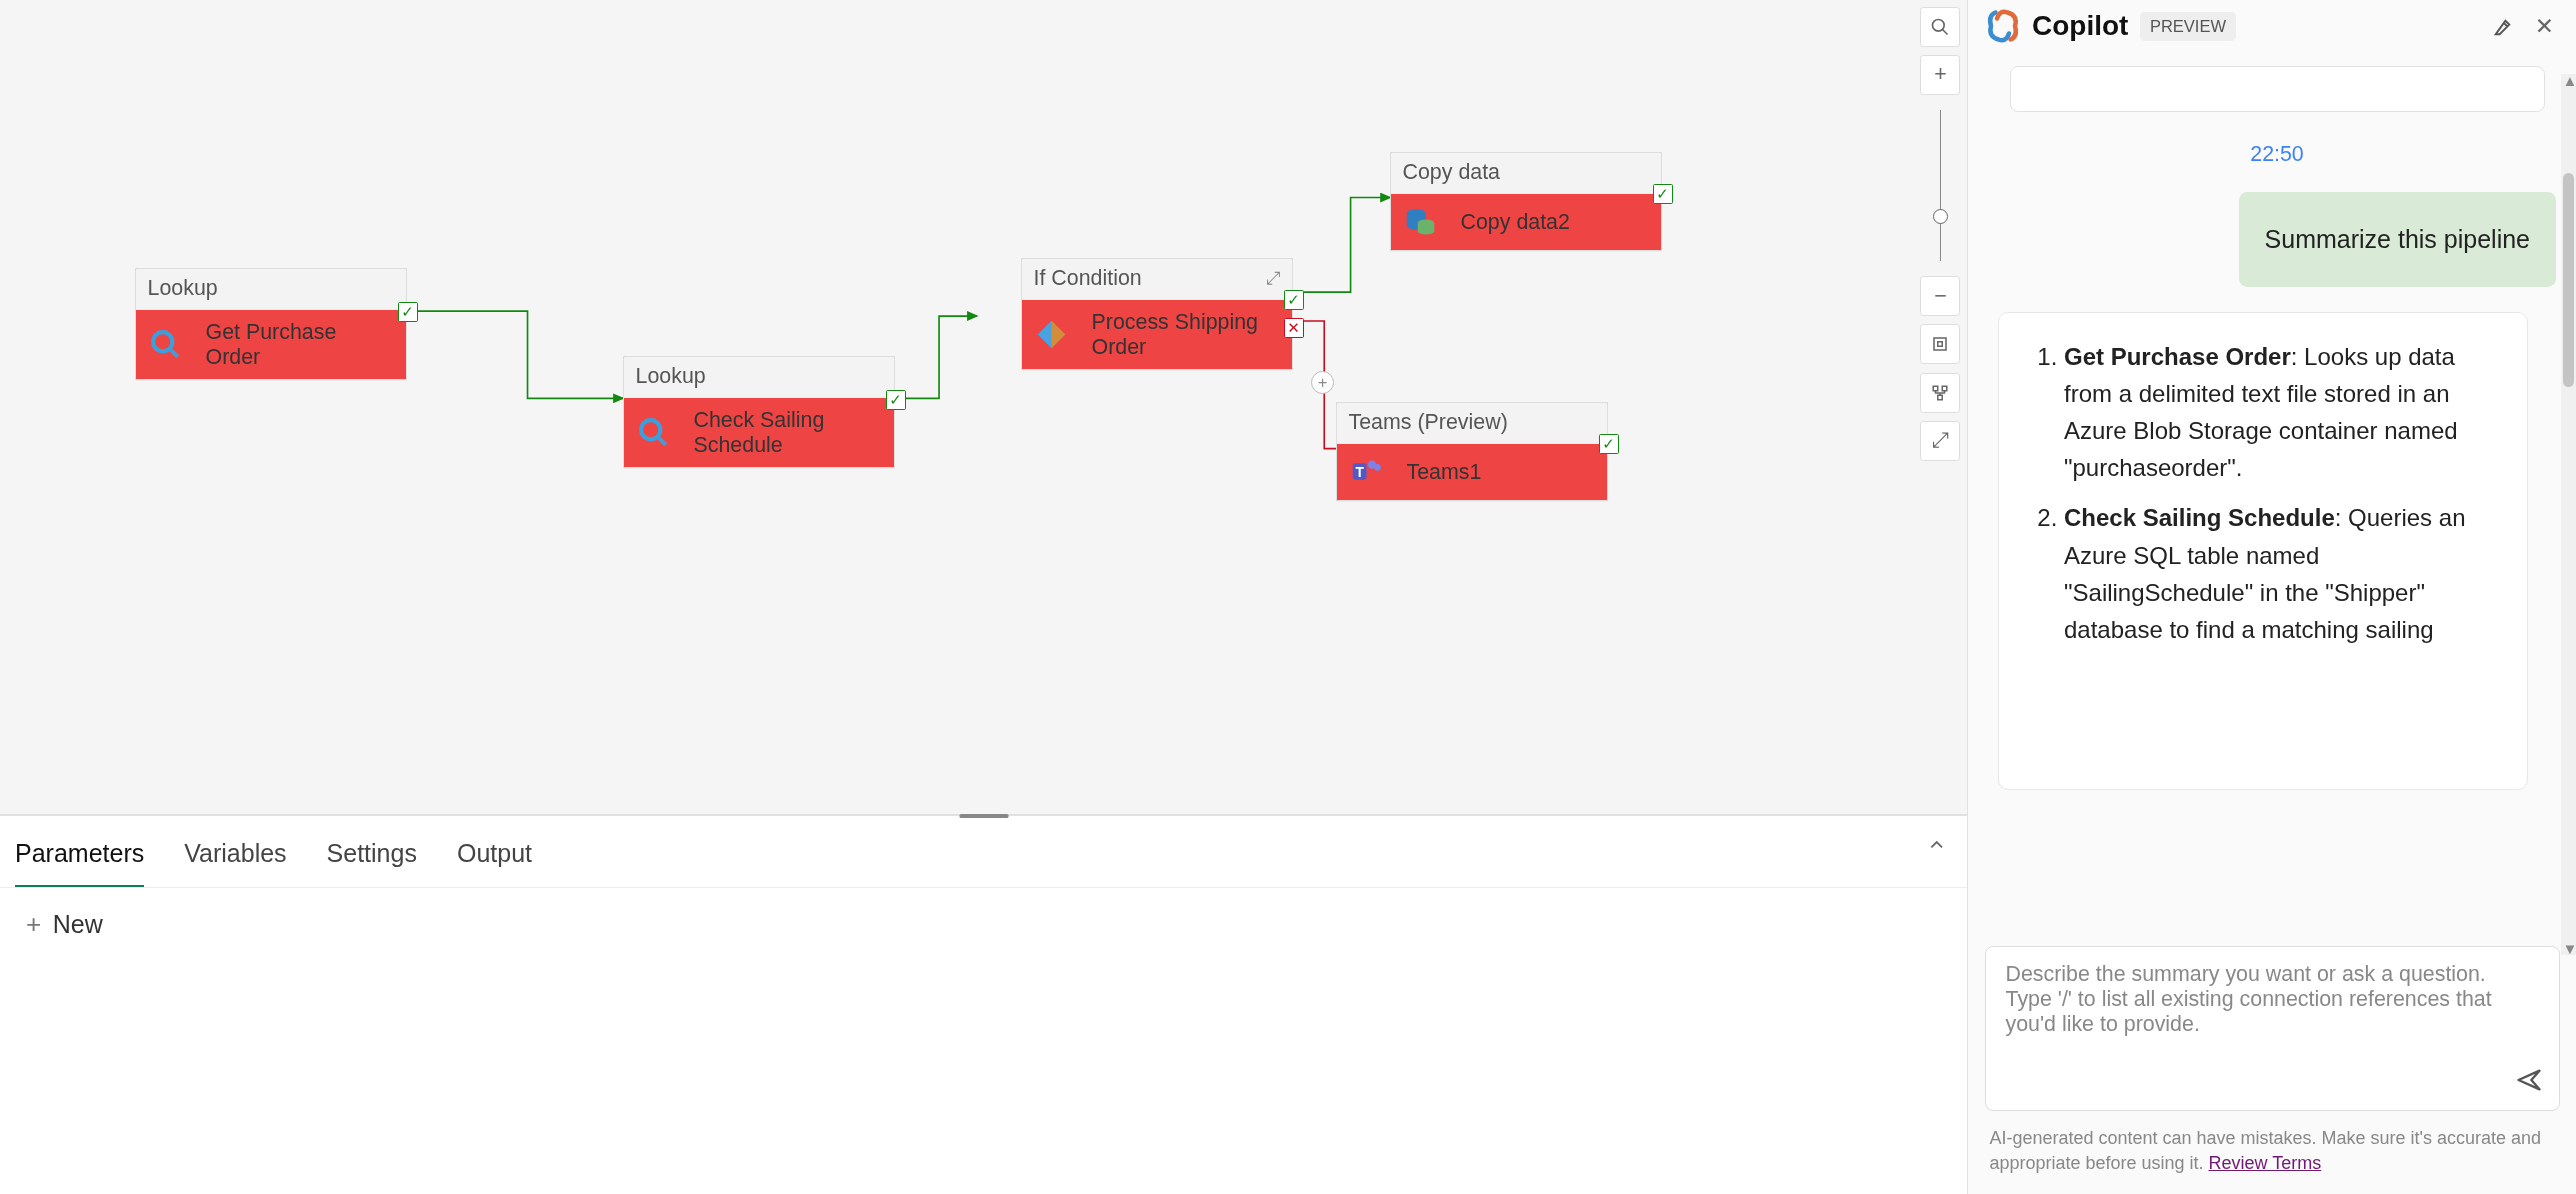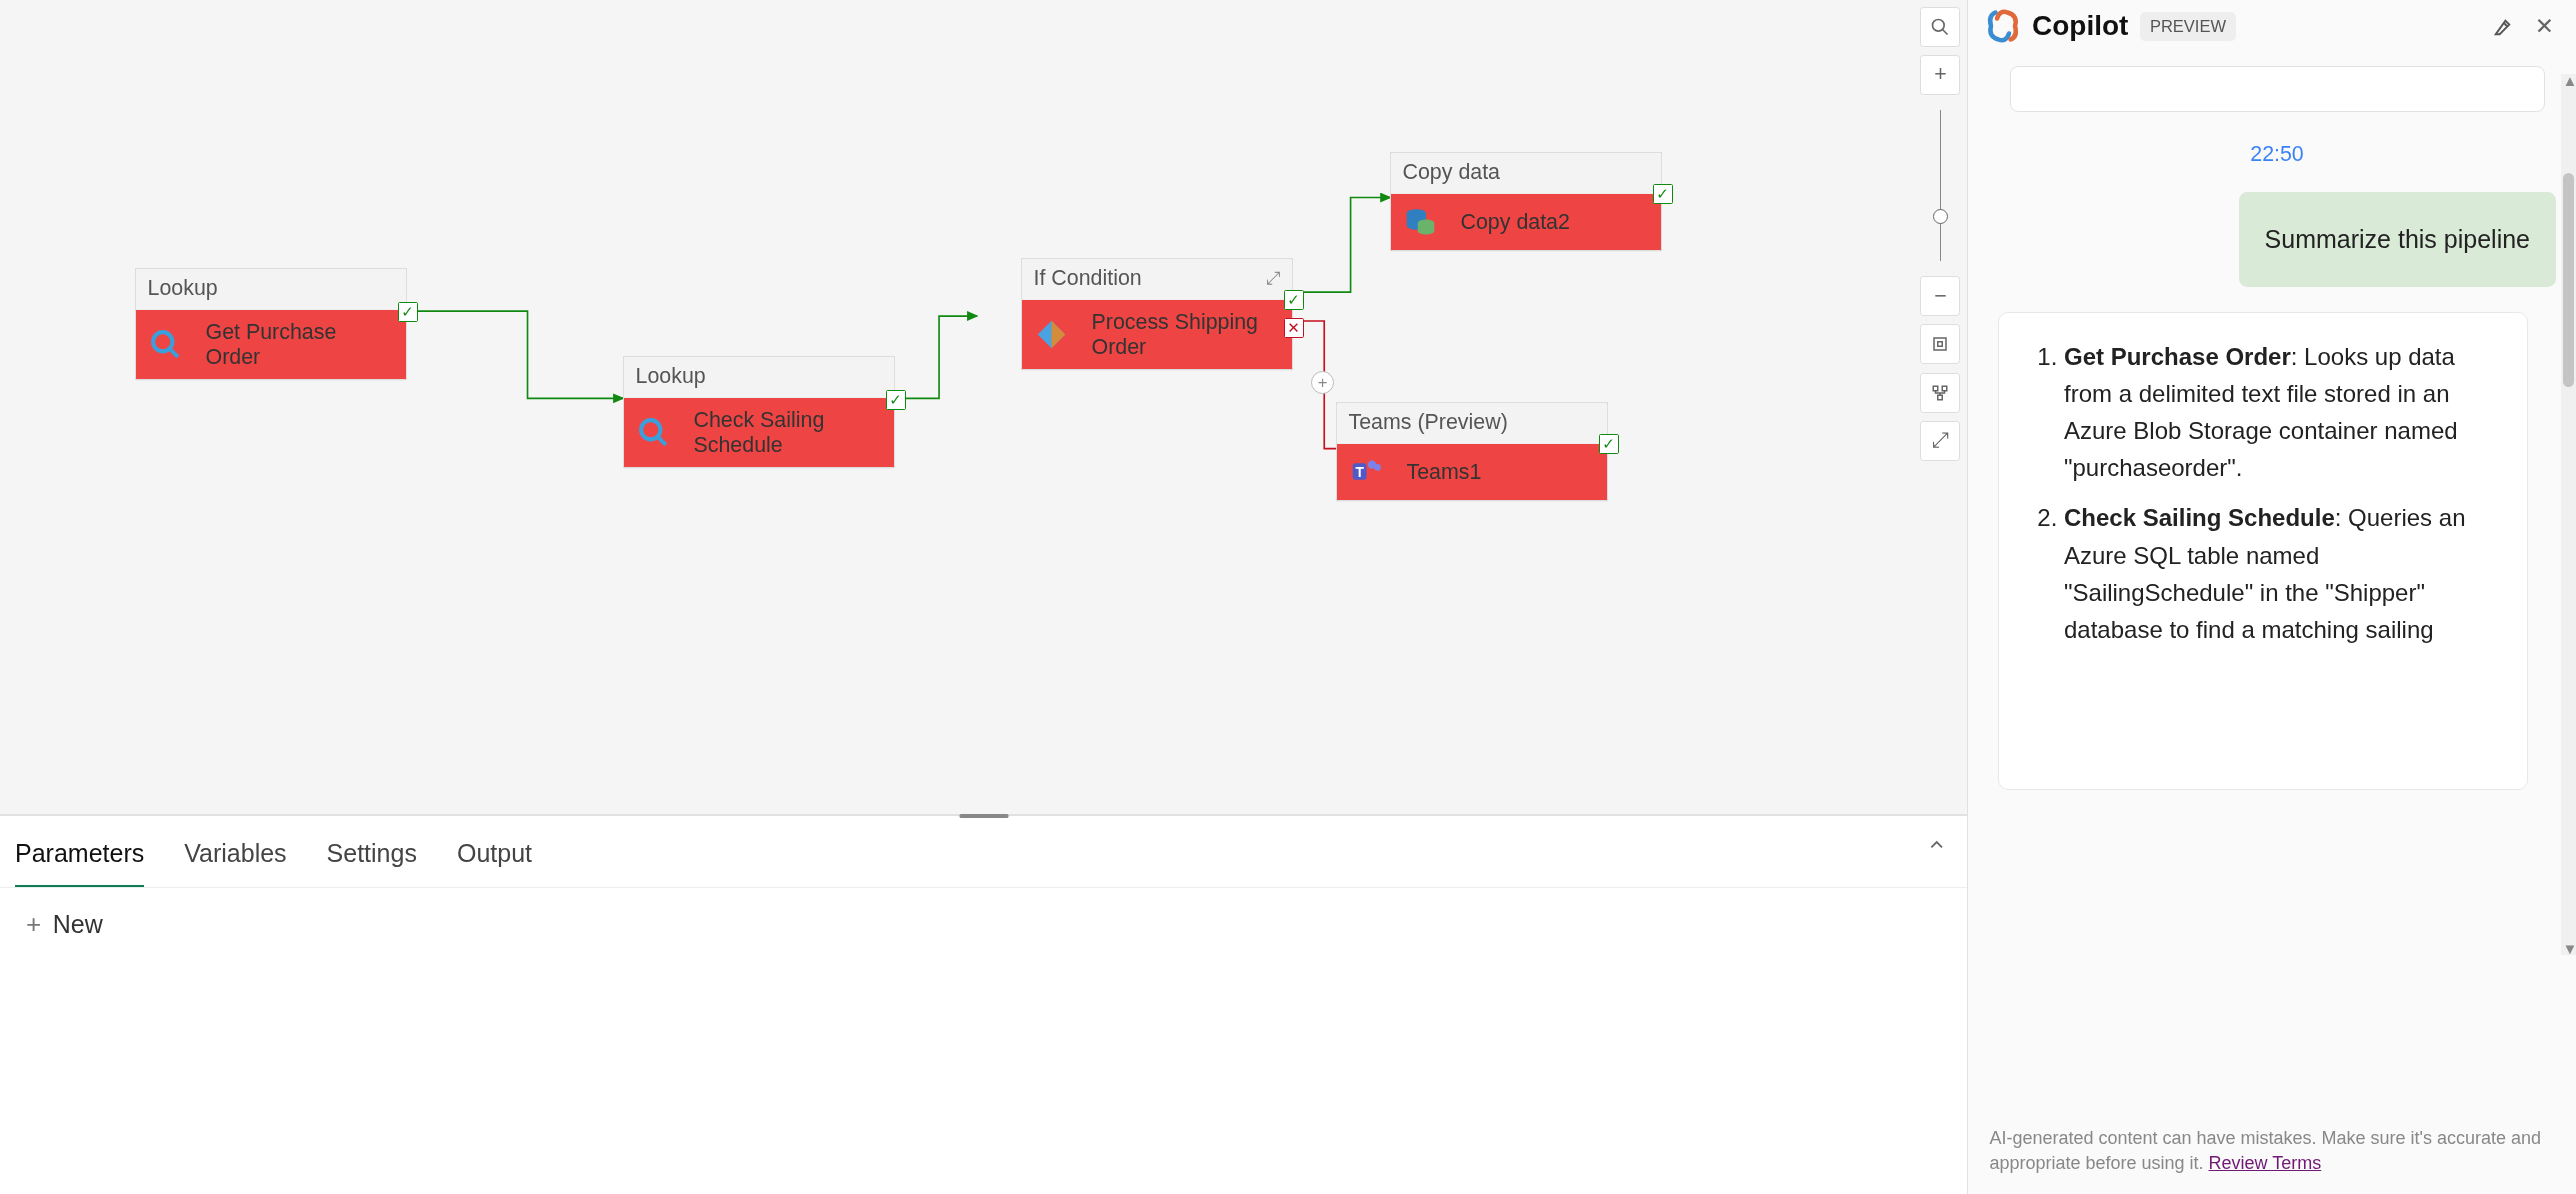--- a/index.html
+++ b/index.html
@@ -310,18 +310,27 @@
       </ol>
     </div>
   </div>
 
   <div class="vscroll">
     <span class="arr up">▲</span>
     <div class="thumb"></div>
     <span class="arr dn">▼</span>
   </div>
 
+  <div class="input-box">
+    <span style="white-space:pre-line;">Describe the summary you want or ask a question.
+Type '/' to list all existing connection references that you'd like to provide.</span>
+    <span class="send-btn">
+      <svg viewBox="0 0 24 24" width="28" height="28">
+          <path d="M3,12 L21,4 L14,12 L21,20 Z" fill="none" stroke="#555" stroke-width="2" stroke-linejoin="round"></path>
+        </svg>
+    </span>
+  </div>
 
   <div class="disclaimer">
     <span>AI-generated content can have mistakes. Make sure it's accurate and appropriate before using it. </span><a>Review Terms</a>
   </div>
 </div>
 
 
 </body></html>

